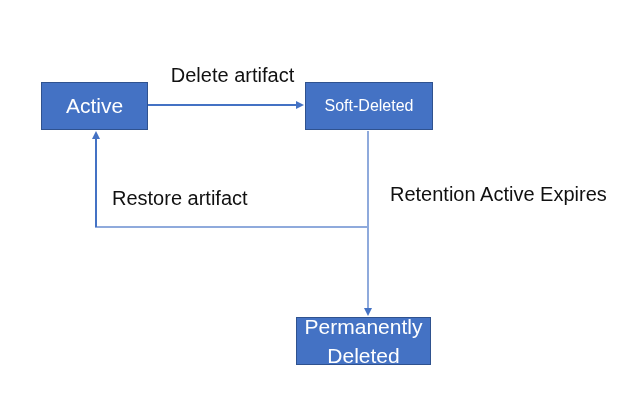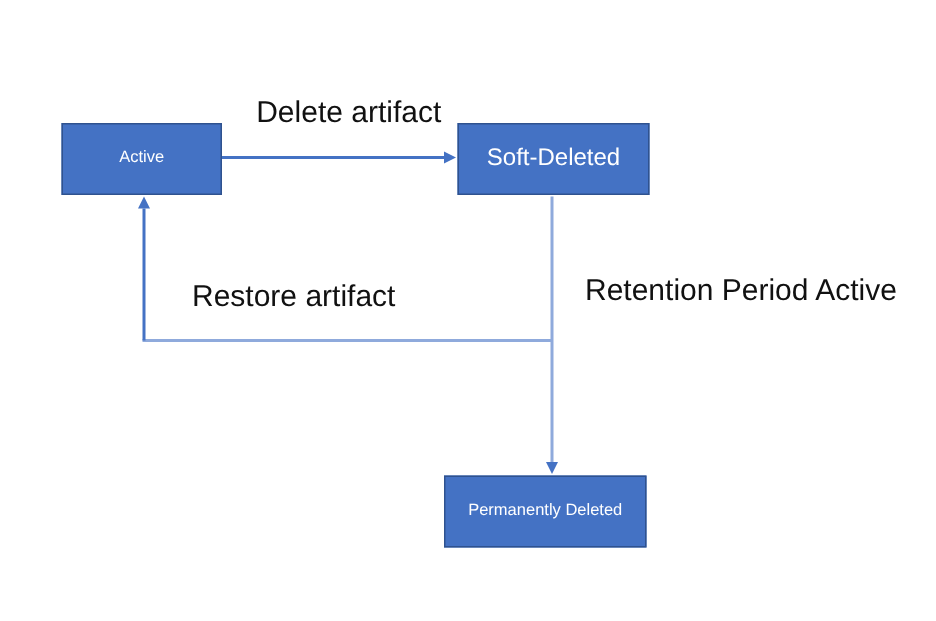--- a/index.html
+++ b/index.html
@@ -27,21 +27,21 @@
   .node {
     position: absolute;
     box-sizing: border-box;
     background: var(--node-fill);
     border: 1.5px solid var(--node-border);
     color: var(--node-text);
     display: flex;
     align-items: center;
     justify-content: center;
     text-align: center;
-    font-size: 11px;
+    font-size: 21px;
     line-height: 1.4;
     padding: 2px 6px;
   }
   .node-active        { left: 41px;  top: 82px;  width: 107px; height: 48px; }
   .node-soft-deleted  { left: 305px; top: 82px;  width: 128px; height: 48px; font-size: 16px; }
   .node-perm-deleted  { left: 296px; top: 317px; width: 135px; height: 48px; }
 
   .edge-line {
     position: absolute;
     background: var(--connector);
@@ -77,21 +77,21 @@
     border-bottom: 8px solid var(--connector);
   }
 
   .edge-label {
     position: absolute;
     color: var(--label-text);
     font-size: 20px;
     white-space: nowrap;
   }
   .label-delete    { left: 160px; top: 64px; width: 145px; text-align: center; }
-  .label-restore   { left: 128px; top: 187px; }
+  .label-restore   { left: 112px; top: 187px; }
   .label-retention { left: 390px; top: 183px; }
 </style>
 </head>
 <body>
 
 <div class="canvas">
 
   <div class="node node-active">Active</div>
 
   <div class="node node-perm-deleted">Permanently Deleted</div>
@@ -102,15 +102,15 @@
   <div class="arrowhead arrow-right"></div>
   <div class="edge-label label-delete">Delete artifact</div>
 
   <div class="edge-line light line-restore-h"></div>
   <div class="edge-line line-restore-v"></div>
   <div class="arrowhead arrow-up"></div>
   <div class="edge-label label-restore">Restore artifact</div>
 
   <div class="edge-line light line-retention-v"></div>
   <div class="arrowhead arrow-down"></div>
-  <div class="edge-label label-retention">Retention Period Active</div>
+  <div class="edge-label label-retention">Retention Active Expires</div>
 
 </div>
 
 </body></html>

